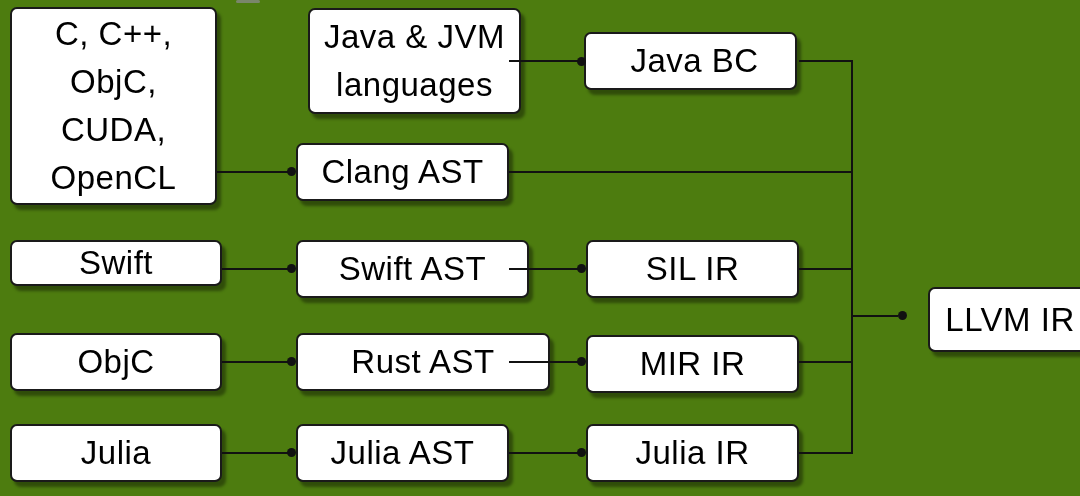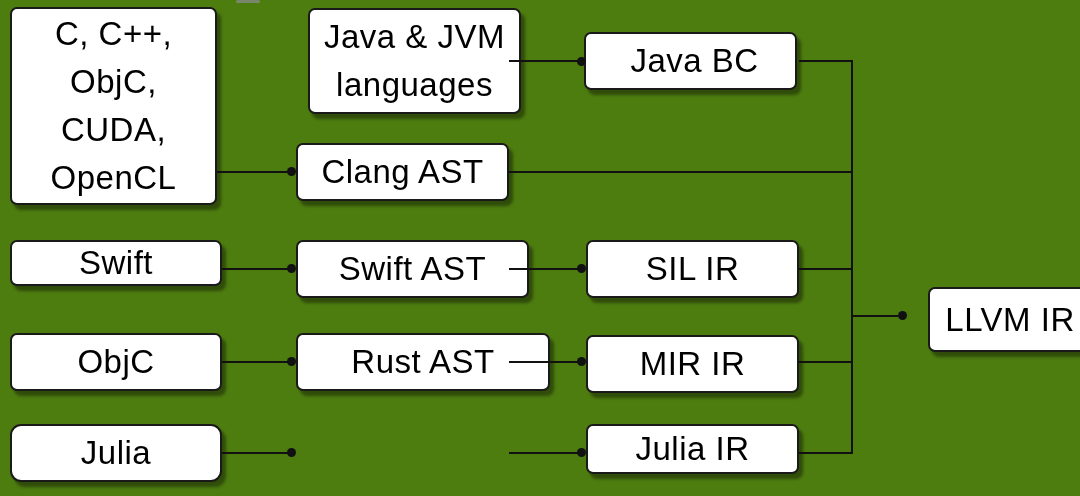--- a/index.html
+++ b/index.html
@@ -93,26 +93,29 @@
   </div>
 
   <div class="box" style="left:296px; top:333px; width:254px; height:58px;">
     <span class="label">Rust AST</span>
   </div>
 
   <div class="box" style="left:586px; top:335px; width:213px; height:58px;">
     <span class="label">MIR IR</span>
   </div>
 
-  <div class="box" style="left:10px; top:424px; width:212px; height:58px;border-radius:11px;">
+  <div class="box" style="left:10px; top:424px; width:212px; height:58px;">
     <span class="label">Julia</span>
   </div>
 
+  <div class="box" style="left:296px; top:424px; width:213px; height:58px;">
+    <span class="label">Julia AST</span>
+  </div>
 
-  <div class="box" style="left:586px; top:424px; width:213px; height:50px;">
+  <div class="box" style="left:586px; top:424px; width:213px; height:58px;">
     <span class="label">Julia IR</span>
   </div>
 
   <div class="box" style="left:928px; top:287px; width:164px; height:65px;">
     <span class="label">LLVM IR</span>
   </div>
 
   <div class="h-line" style="left:509px; top:60px; width:73px;"></div>
   <div class="dot" style="left:577px; top:57px;"></div>
 

